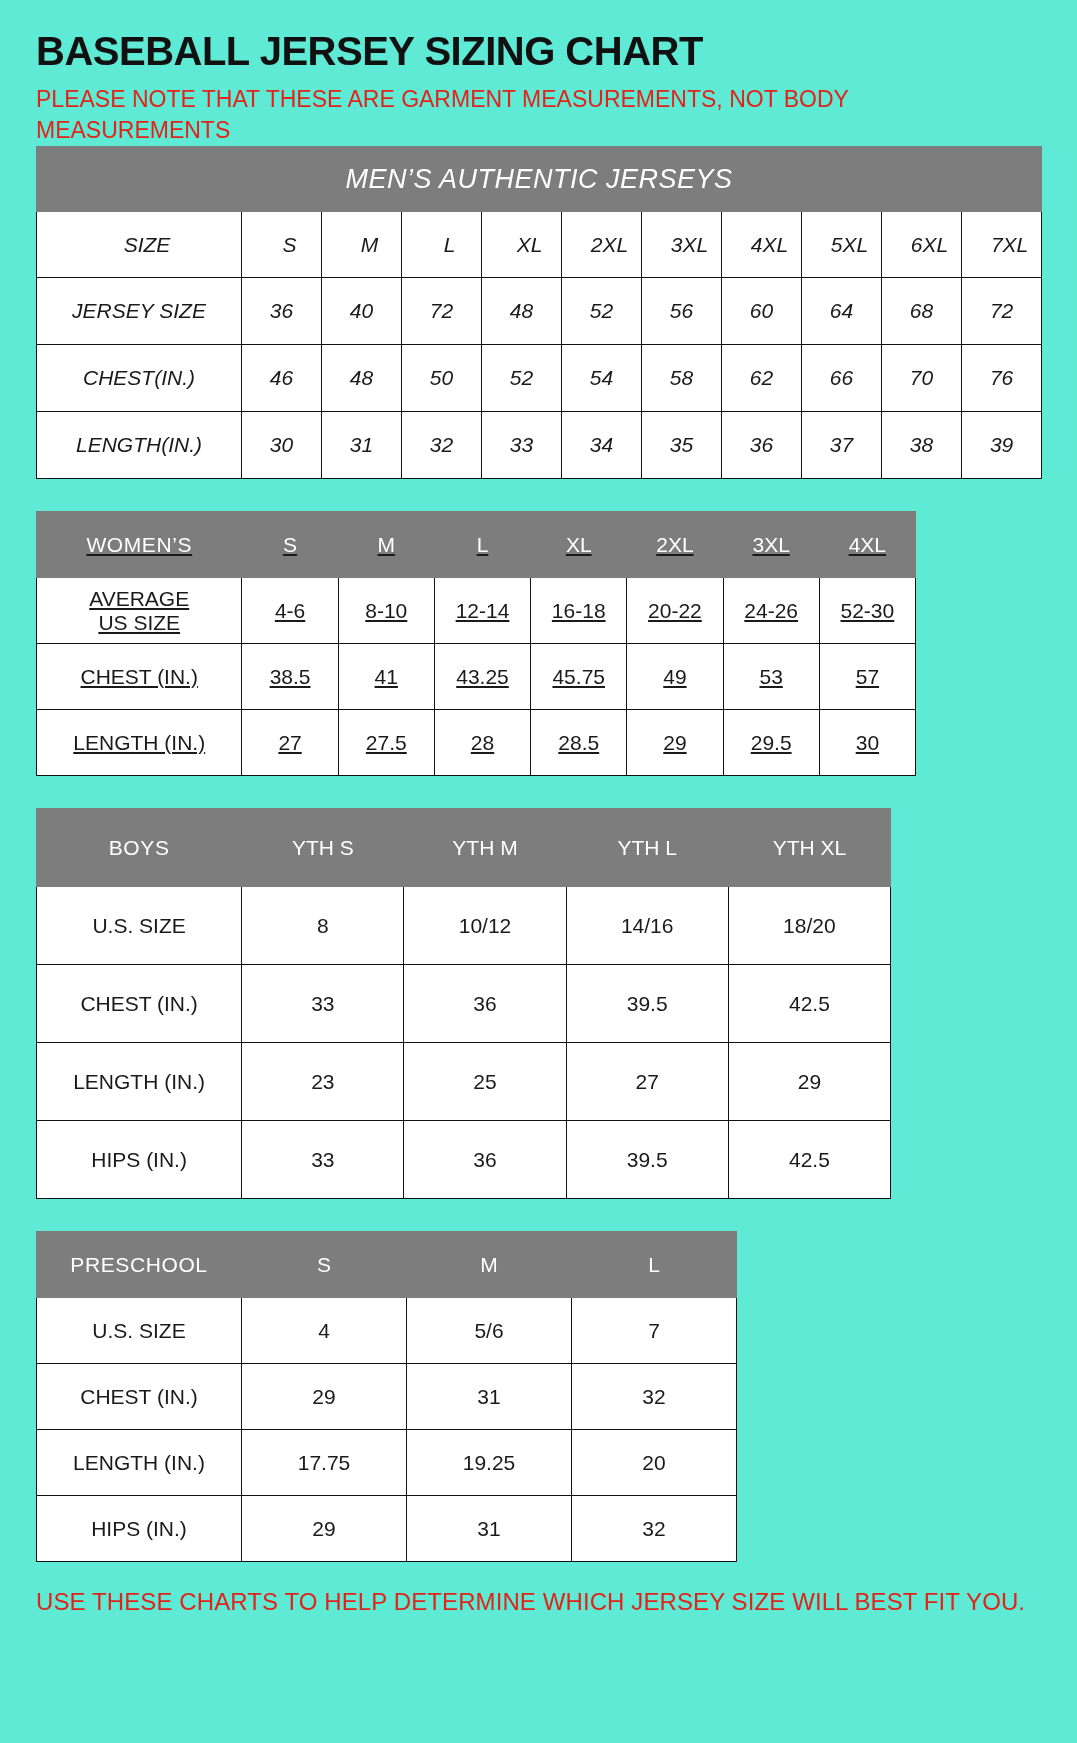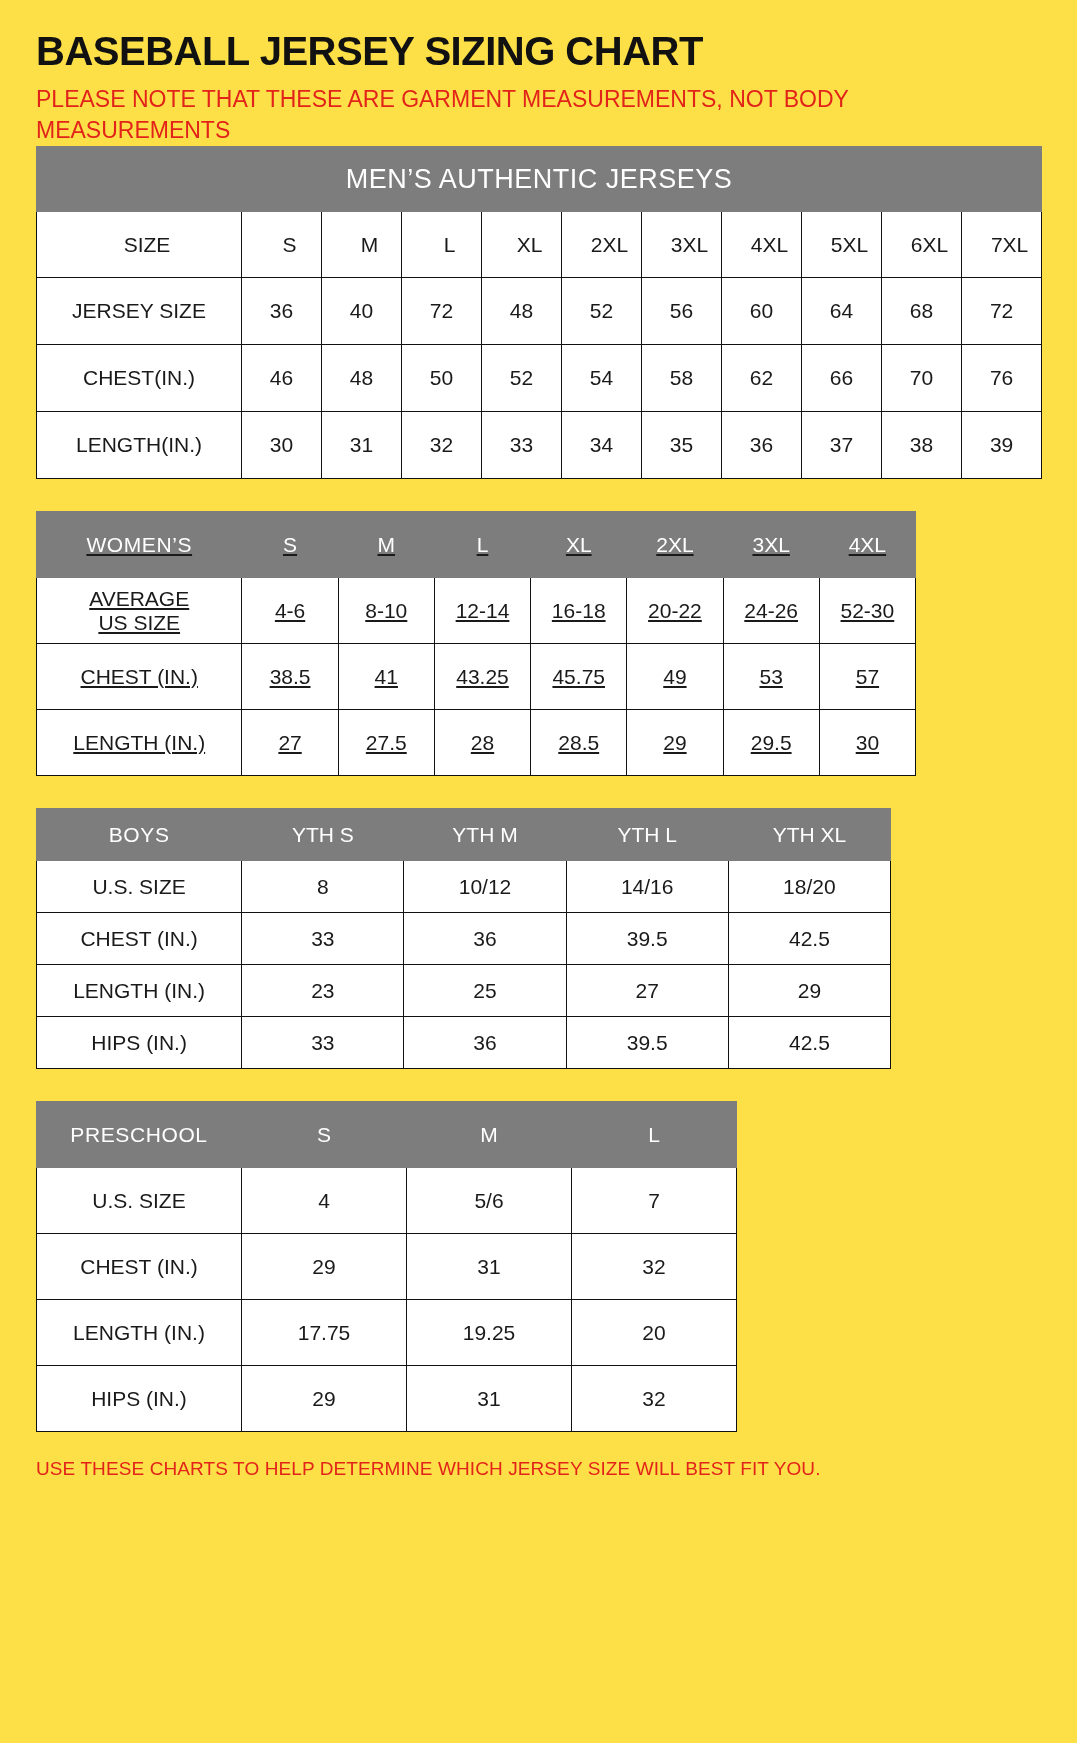--- a/index.html
+++ b/index.html
@@ -12,21 +12,21 @@
     width: 1077px;
     min-height: 1743px;
     font-family: "Liberation Sans", sans-serif;
     color: #1a1a1a;
     position: relative;
   }
   .page {
     width: 1077px;
     min-height: 1743px;
     padding: 26px 34px 10px 36px;
-    background: #fde047;
+    background: #5eead4;
   }
   .title {
     font-size: 40px;
     font-weight: bold;
     letter-spacing: -0.5px;
     color: #111111;
     margin: 4px 0 12px 0;
     line-height: 1.05;
   }
   .note {
@@ -67,47 +67,47 @@
   .hdr td.rowlabel {
     letter-spacing: 0.6px;
   }
   td.rowlabel {
     font-size: 21px;
   }
   
   #tbl-mens { width: 1005px; margin-bottom: 32px; }
   #tbl-mens col.c0 { width: 205px; }
   #tbl-mens col.cx { width: 80px; }
-  #tbl-mens td { height: 67px; }
+  #tbl-mens td { height: 67px; font-style: italic; }
   #tbl-mens .banner td { height: 65px; }
   #tbl-mens .sizerow td { height: 66px; padding-left: 16px; }
 
   
   #tbl-women { width: 880px; margin-bottom: 32px; text-decoration: underline; }
   #tbl-women col.c0 { width: 205px; }
   #tbl-women col.cx { width: 96px; }
   #tbl-women td { height: 66px; }
   #tbl-women .hdr td { height: 66px; }
   #tbl-women td.two-line { line-height: 1.12; }
 
   
   #tbl-boys { width: 855px; margin-bottom: 32px; }
   #tbl-boys col.c0 { width: 205px; }
   #tbl-boys col.cx { width: 162px; }
-  #tbl-boys td { height: 52px; }
+  #tbl-boys td { height: 78px; }
 
   
   #tbl-pre { width: 700px; margin-bottom: 26px; padding-left: 7px; }
   #tbl-pre col.c0 { width: 205px; }
   #tbl-pre col.cx { width: 165px; }
   #tbl-pre td { height: 66px; }
 
   .footer {
     color: #e2231a;
-    font-size: 19px;
+    font-size: 24px;
     letter-spacing: 0.1px;
     margin-top: 8px;
   }
 </style>
 </head>
 <body>
 
 <div class="page">
 
   <h1 class="title">BASEBALL JERSEY SIZING CHART</h1>

